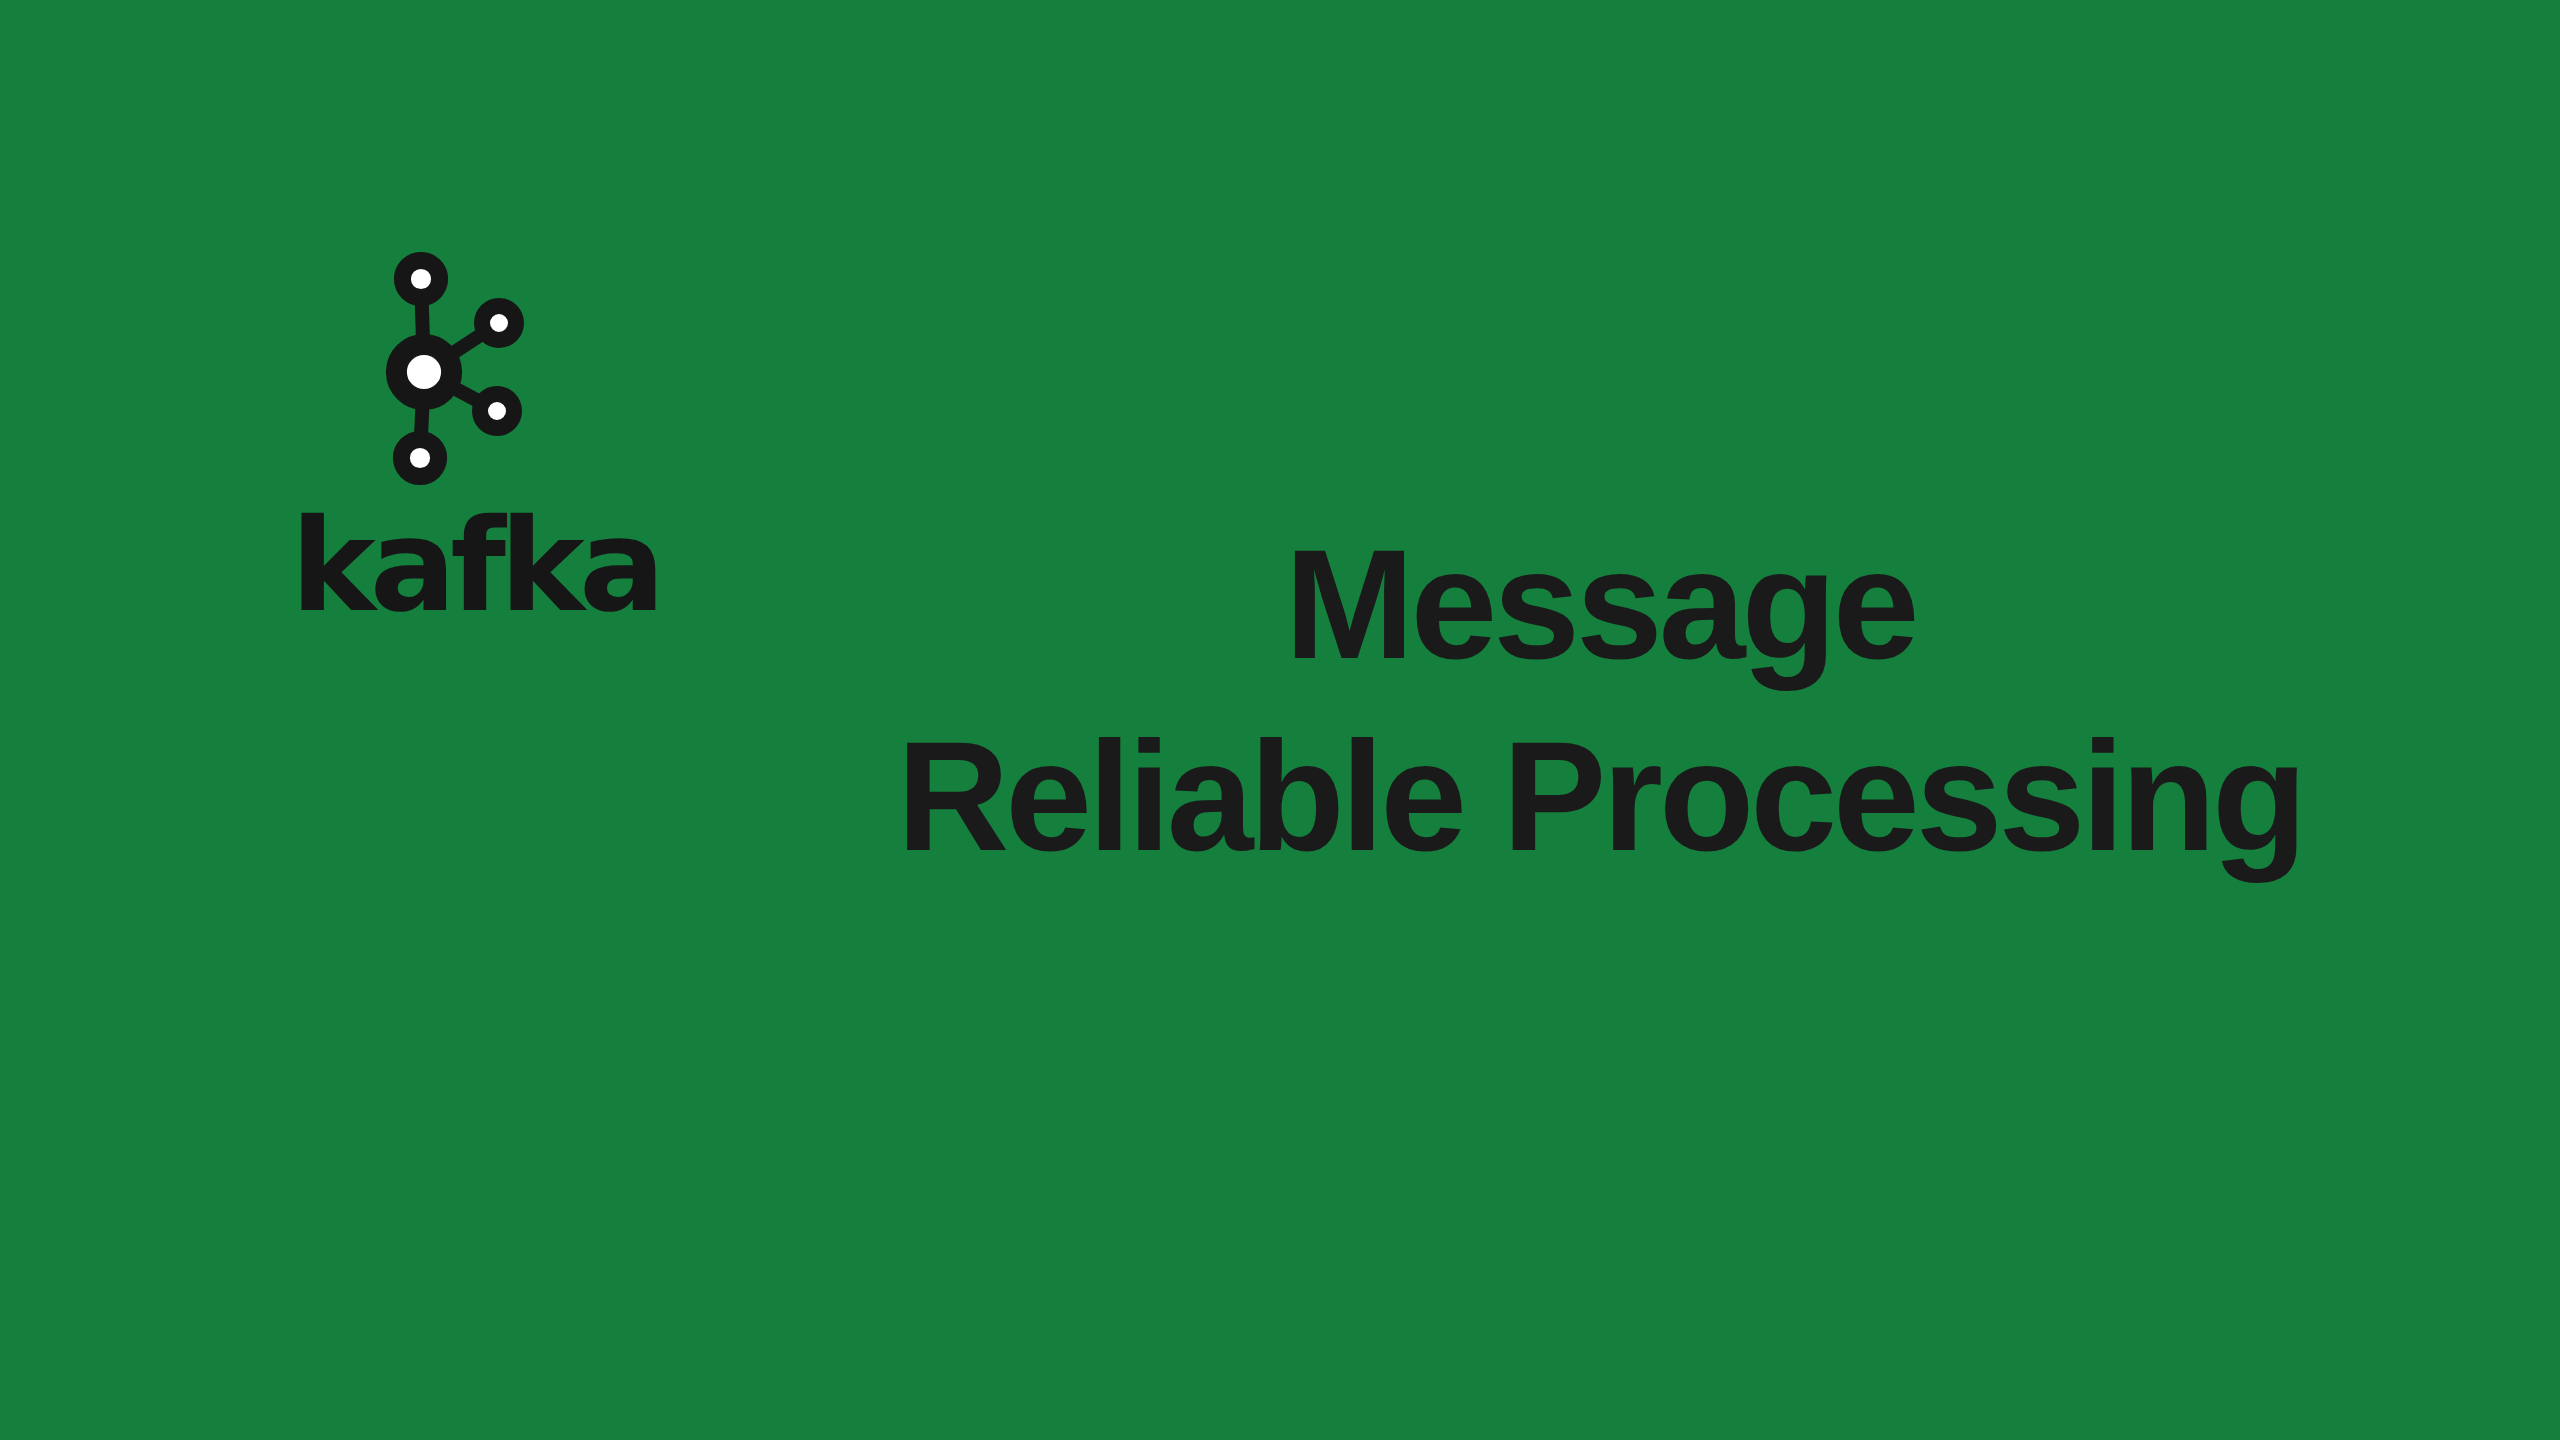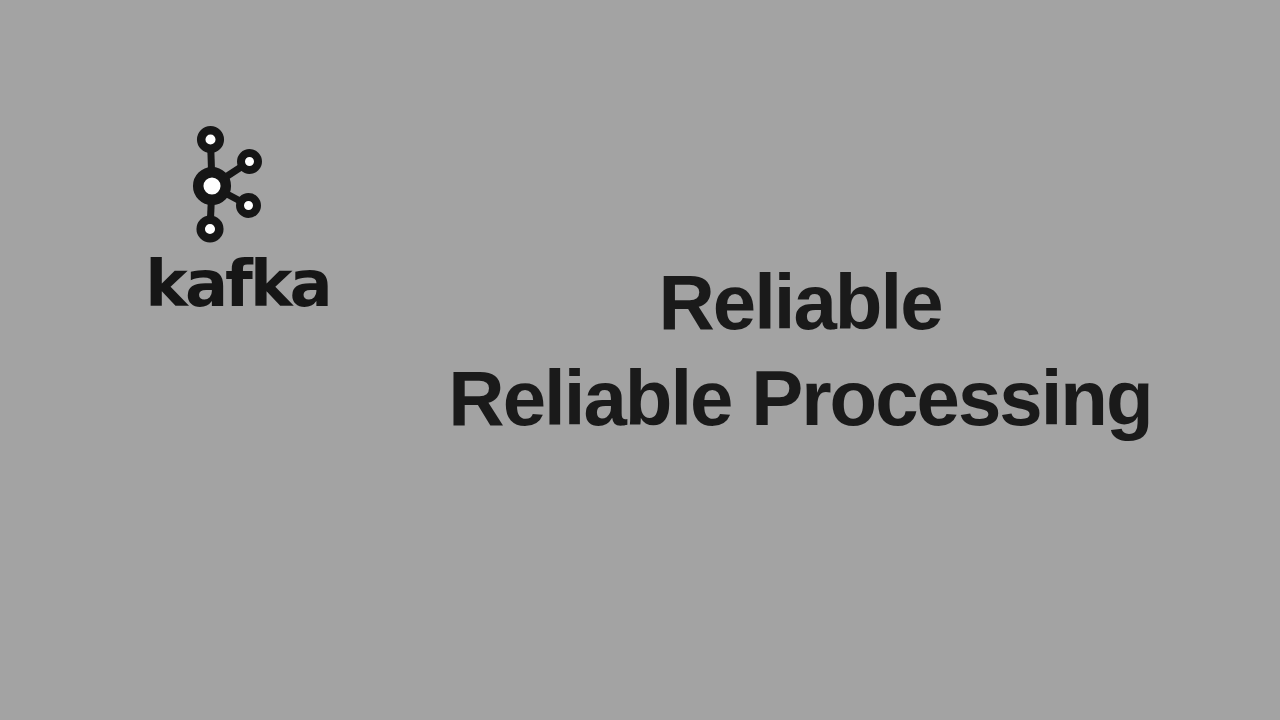--- a/index.html
+++ b/index.html
@@ -3,21 +3,21 @@
 <meta charset="utf-8">
 <style>
   html, body {
     margin: 0;
     padding: 0;
   }
   .slide {
     position: relative;
     width: 1280px;
     height: 720px;
-    background: #a3a3a3;
+    background: #15803d;
     overflow: hidden;
     font-family: "Liberation Sans", sans-serif;
   }
 
   
   .kafka-logo {
     position: absolute;
     left: 140px;
     top: 112px;
     width: 195px;
@@ -84,17 +84,17 @@
         <circle cx="27" cy="68" r="13.8" stroke-width="10.5"></circle>
         <circle cx="25" cy="111" r="9.3" stroke-width="8.5"></circle>
         <circle cx="64.5" cy="43.5" r="8.5" stroke-width="8"></circle>
         <circle cx="63.5" cy="87.5" r="8.5" stroke-width="8"></circle>
       </g>
     </svg>
     <div class="kafka-wordmark">kafka</div>
   </div>
 
   <h1 class="slide-title">
-    <span class="title-line">Reliable</span>
+    <span class="title-line">Message</span>
     <span class="title-line">Reliable Processing</span>
   </h1>
 
 </div>
 
 </body></html>

